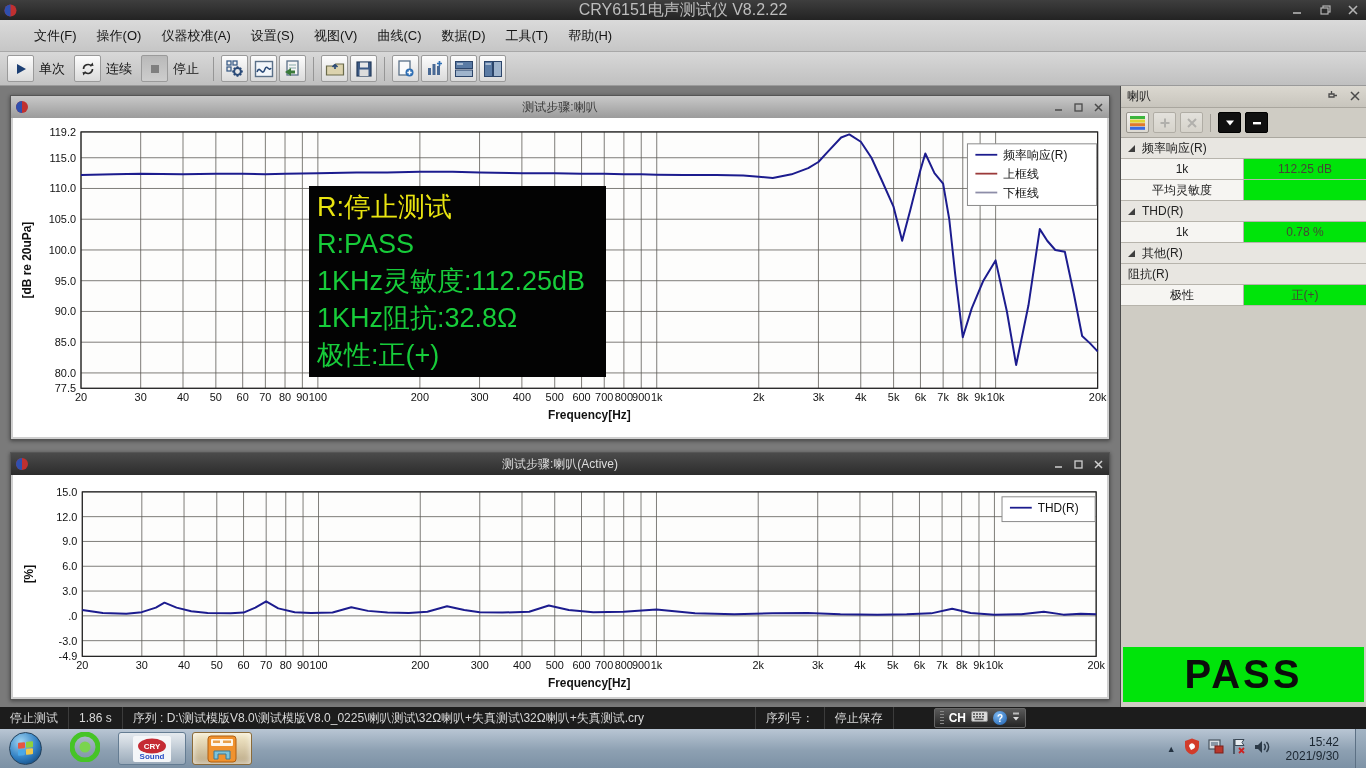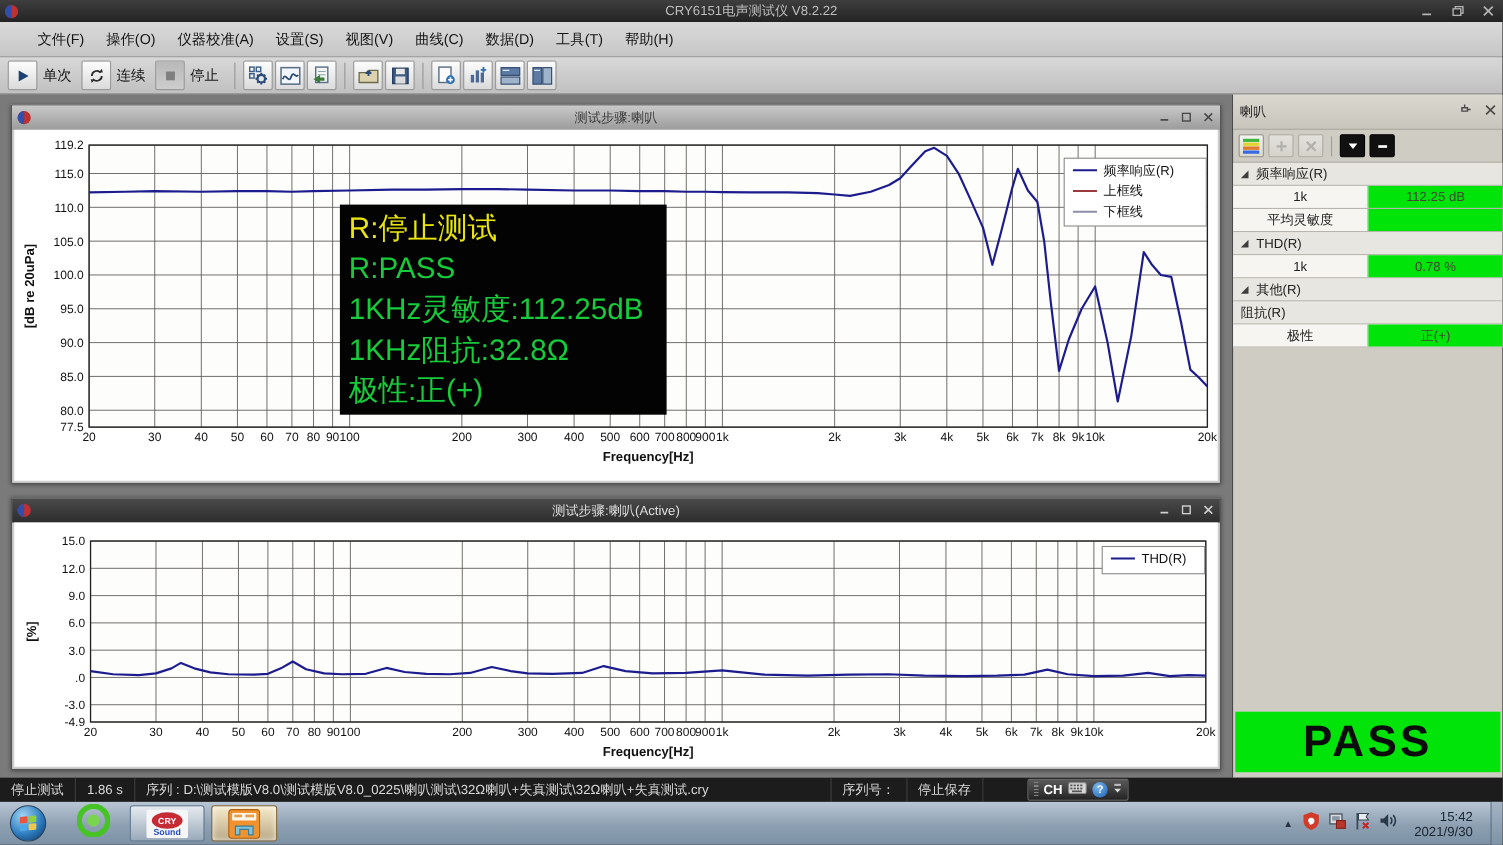--- a/index.html
+++ b/index.html
@@ -2,21 +2,21 @@
 <html><head>
 <meta charset="utf-8">
 <style>
   *{margin:0;padding:0;box-sizing:border-box;}
   html,body{width:1366px;height:768px;overflow:hidden;background:#000;}
   .screen{position:relative;width:1366px;height:768px;font-family:"Liberation Sans",sans-serif;background:#7a7a7a;}
 
   
   .titlebar{position:absolute;left:0;top:0;width:1366px;height:20px;background:linear-gradient(#3e3e3e,#232323);display:flex;align-items:center;}
   .app-icon{width:13px;height:13px;margin-left:4px;}
-  .app-title{position:absolute;left:0;right:0;text-align:center;font-size:12px;color:#bdbdbd;}
+  .app-title{position:absolute;left:0;right:0;text-align:center;font-size:16px;color:#bdbdbd;}
   .win-controls{position:absolute;right:6px;top:0;height:20px;display:flex;align-items:center;gap:14px;}
   .wc{width:14px;height:12px;display:flex;align-items:center;justify-content:center;}
 
   
   .menubar{position:absolute;left:0;top:20px;width:1366px;height:32px;background:linear-gradient(#dadada,#c6c6c6);display:flex;align-items:center;padding-left:24px;border-bottom:1px solid #a8a8a8;}
   .menu-item{font-size:13px;color:#141414;padding:5px 10px;cursor:default;}
 
   
   .toolbar{position:absolute;left:0;top:52px;width:1366px;height:34px;background:linear-gradient(#d8d8d8,#c0c0c0);display:flex;align-items:center;padding-left:6px;border-bottom:1px solid #9a9a9a;}
   .tb-btn{height:27px;min-width:27px;display:flex;align-items:center;justify-content:center;margin:0 1px;border:1px solid #9a9a9a;background:linear-gradient(#fdfdfd,#dadada);border-radius:2px;}
@@ -39,21 +39,21 @@
   .chart-svg{display:block;width:100%;height:100%;}
 
   
   .overlay{position:absolute;left:296px;top:68px;width:297px;height:191px;background:#030303;padding:3px 8px 0 8px;}
   .ol-line{font-size:27px;line-height:37px;white-space:nowrap;}
   .ol-yellow{color:#e9e410;}
   .ol-green{color:#17cc3a;}
 
   
   .panel{position:absolute;left:1120px;top:86px;width:246px;height:621px;background:#cfccc4;border-left:1px solid #4a4a4a;}
-  .panel-titlebar{height:32px;display:flex;align-items:center;background:linear-gradient(#dbd8d0,#c8c5bd);border-bottom:1px solid #a9a69e;font-size:12px;color:#222;padding:0 6px;font-family:Liberation Serif, serif;}
+  .panel-titlebar{height:22px;display:flex;align-items:center;background:linear-gradient(#dbd8d0,#c8c5bd);border-bottom:1px solid #a9a69e;font-size:12px;color:#222;padding:0 6px;}
   .panel-title{flex:1;}
   .panel-toolbar{height:30px;display:flex;align-items:center;gap:4px;padding:0 5px;border-bottom:1px solid #aaa79f;}
   .pt-btn{width:23px;height:21px;border:1px solid #98958d;background:linear-gradient(#f4f3f0,#dcd9d1);display:flex;align-items:center;justify-content:center;border-radius:2px;}
   .pt-btn.dim{opacity:.55;}
   .pt-btn.dark{background:#101010;border-color:#000;}
   .pt-sep{width:1px;height:18px;background:#a09d95;margin:0 3px;}
   .prow{display:flex;height:21px;align-items:center;border-bottom:1px solid #b7b4ac;font-size:12px;color:#222;background:#e8e6e1;}
   .prow.group{padding-left:7px;gap:7px;}
   .prow.group2{padding-left:7px;}
   .tri-se{width:0;height:0;border-bottom:7px solid #3e3e3e;border-left:7px solid transparent;}

